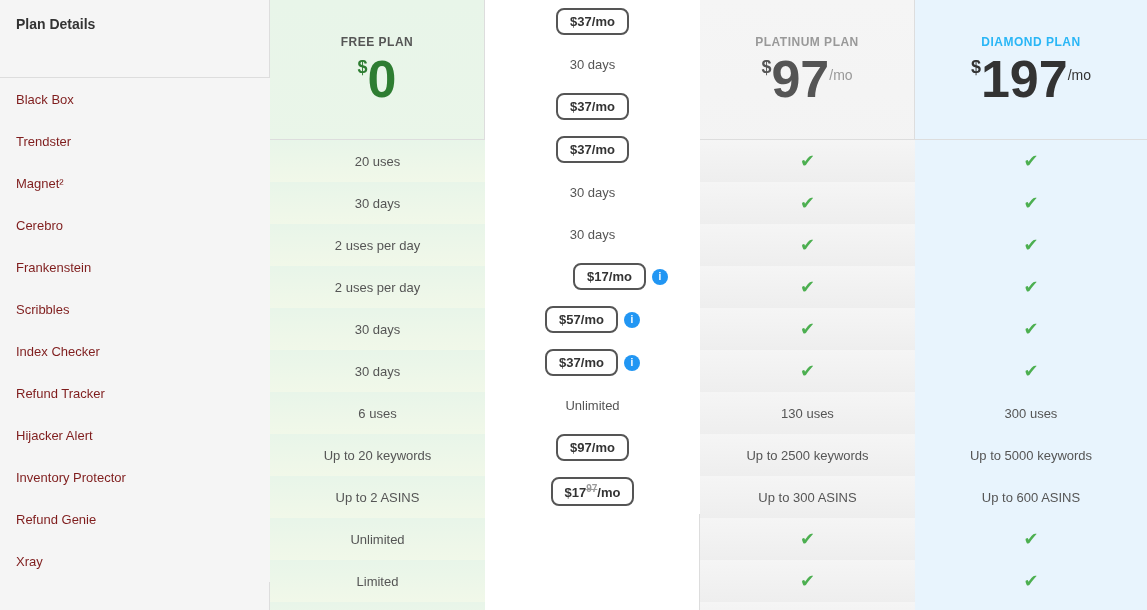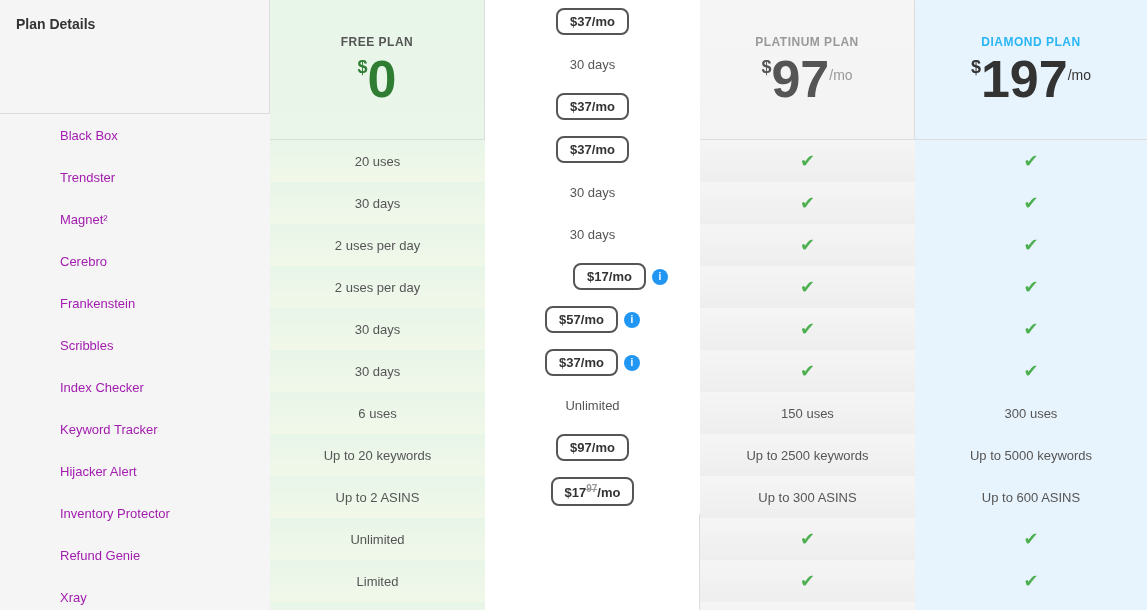--- a/index.html
+++ b/index.html
@@ -7,21 +7,21 @@
 
     .pricing-table { display: flex; width: 1147px; min-height: 610px; }
 
     .col-features { width: 270px; flex-shrink: 0; background: #f5f5f5; border-right: 1px solid #ddd; }
     .col-free { width: 215px; flex-shrink: 0; background: linear-gradient(to bottom, #e8f5e9, #f1f8e9); border-right: 1px solid #ddd; }
     .col-alacarte { width: 215px; flex-shrink: 0; background: #fff; border-right: 1px solid #ddd; }
     .col-platinum { width: 215px; flex-shrink: 0; background: linear-gradient(to bottom, #f5f5f5, #eeeeee); border-right: 1px solid #ddd; }
     .col-diamond { width: 232px; flex-shrink: 0; background: #e8f4fd; }
 
     .header-cell { height: 140px; display: flex; flex-direction: column; align-items: center; justify-content: center; border-bottom: 1px solid #ddd; padding: 10px; }
-    .features-header { height: 114px; display: flex; align-items: flex-start; justify-content: flex-start; padding: 16px; border-bottom: 1px solid #ddd; font-weight: bold; font-size: 14px; color: #333; }
+    .features-header { height: 78px; display: flex; align-items: flex-start; justify-content: flex-start; padding: 16px; border-bottom: 1px solid #ddd; font-weight: bold; font-size: 14px; color: #333; }
 
     .plan-name { font-size: 12px; font-weight: bold; color: #555; letter-spacing: 0.5px; text-transform: uppercase; margin-bottom: 4px; }
     .plan-name.diamond { color: #29b6f6; }
     .plan-price { display: flex; align-items: flex-start; justify-content: center; }
     .price-dollar { font-size: 18px; font-weight: bold; margin-top: 4px; }
     .price-amount { font-size: 52px; font-weight: bold; line-height: 1; }
     .price-mo { font-size: 14px; margin-top: 14px; color: #666; }
     .price-dash { font-size: 36px; font-weight: bold; color: #999; }
 
     .platinum-name { color: #999; }
@@ -29,21 +29,21 @@
     .platinum-price .price-dollar { color: #555; }
     .platinum-price .price-mo { color: #999; }
 
     .free-price .price-amount { color: #2e7d32; }
     .free-price .price-dollar { color: #2e7d32; }
 
     .diamond-price .price-amount { color: #333; }
     .diamond-price .price-dollar { color: #333; }
     .diamond-price .price-mo { color: #333; }
 
-    .feature-cell { width: 270px; flex-shrink: 0; padding: 10px 16px; display: flex; align-items: center; color: #a21caf; font-size: 13px; min-height: 42px; background: #f5f5f5; margin-left: 44px; }
+    .feature-cell { width: 270px; flex-shrink: 0; padding: 10px 16px; display: flex; align-items: center; color: #7f1d1d; font-size: 13px; min-height: 42px; background: #f5f5f5; }
     .value-cell { width: 215px; flex-shrink: 0; padding: 8px 10px; display: flex; align-items: center; justify-content: center; min-height: 42px; font-size: 13px; color: #555; }
     .value-cell.diamond { width: 232px; }
 
     .free-cell { background: linear-gradient(to bottom, #e8f5e9, #f1f8e9); }
     .alacarte-cell { background: #fff; }
     .platinum-cell { background: linear-gradient(to bottom, #f5f5f5, #eeeeee); }
     .diamond-cell { background: #e8f4fd; }
 
     .check-icon { color: #4caf50; font-size: 18px; }
 
@@ -86,21 +86,21 @@
     </div>
 
     <div id="feature-rows">
         <div class="feature-cell">Black Box</div>
         <div class="feature-cell">Trendster</div>
         <div class="feature-cell">Magnet²</div>
         <div class="feature-cell">Cerebro</div>
         <div class="feature-cell">Frankenstein</div>
         <div class="feature-cell">Scribbles</div>
         <div class="feature-cell">Index Checker</div>
-        <div class="feature-cell">Keyword Tracker</div>
+        <div class="feature-cell">Refund Tracker</div>
         <div class="feature-cell">Hijacker Alert</div>
         <div class="feature-cell">Inventory Protector</div>
         <div class="feature-cell">Refund Genie</div>
         <div class="feature-cell">Xray</div>
       </div>
   </div>
 
   <div class="col-free">
     <div class="header-cell">
       <div class="plan-name">FREE PLAN</div>
@@ -198,21 +198,21 @@
         </div>
         <div class="value-cell platinum-cell">
           <span class="check-icon">✔</span>
         </div>
         <div class="value-cell platinum-cell">
           <span class="check-icon">✔</span>
         </div>
         <div class="value-cell platinum-cell">
           <span class="check-icon">✔</span>
         </div>
-        <div class="value-cell platinum-cell">150 uses</div>
+        <div class="value-cell platinum-cell">130 uses</div>
         <div class="value-cell platinum-cell">Up to 2500 keywords</div>
         <div class="value-cell platinum-cell">Up to 300 ASINS</div>
         <div class="value-cell platinum-cell">
           <span class="check-icon">✔</span>
         </div>
         <div class="value-cell platinum-cell">
           <span class="check-icon">✔</span>
         </div>
         <div class="value-cell platinum-cell">
           <span class="check-icon">✔</span>

